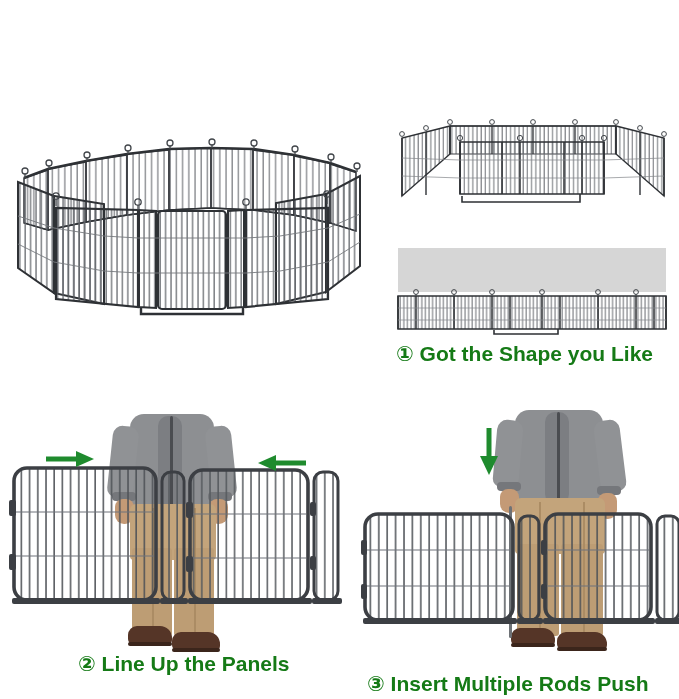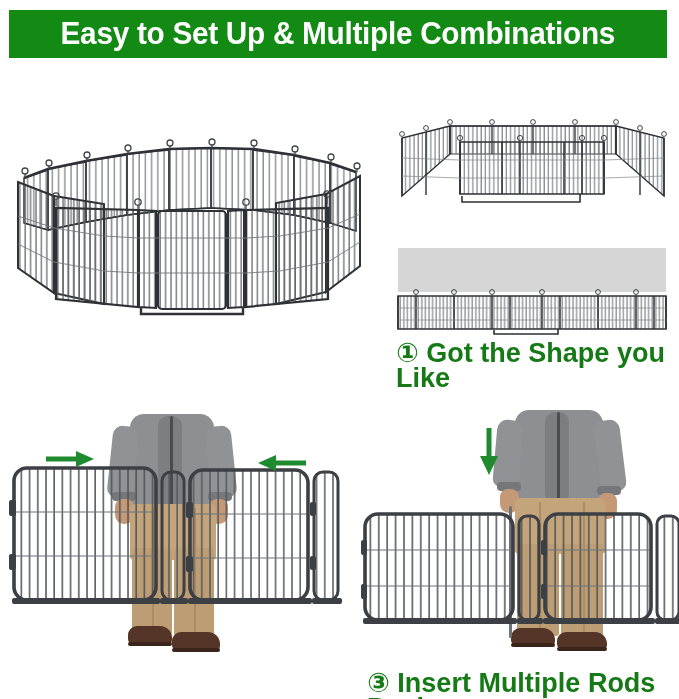--- a/index.html
+++ b/index.html
@@ -29,24 +29,25 @@
     white-space:nowrap;
     font-family:"Liberation Sans","DejaVu Sans",sans-serif;
   }
 
   
   .quad{position:absolute;}
   .caption{
     position:absolute;
     color:#157a16;
     font-weight:bold;
-    font-size:27px;
+    font-size:21px;
     line-height:25px;
     white-space:pre-line;
     font-family:"Liberation Sans","DejaVu Sans",sans-serif;
+    text-align:center;
   }
   #caption-1{left:396px;top:341px;}
   #caption-2{left:78px;top:651px;}
   #caption-3{left:367px;top:646px;}
 
   
   .fence-svg{display:block;}
 
   
   .person{position:absolute;}
@@ -120,23 +121,20 @@
   .wall{
     position:absolute;
     background:#d6d6d6;
   }
 </style>
 </head>
 <body>
 
 <div class="page">
 
-  <div class="banner">
-    <span class="banner-text">Easy to Set Up &amp; Multiple Combinations</span>
-  </div>
 
   <div class="quad" style="left:8px;top:118px;">
     <svg class="fence-svg" width="368" height="200" viewBox="0 0 368 200">
       <defs>
         <pattern id="barsA" width="6.2" height="10" patternUnits="userSpaceOnUse">
           <line x1="1" y1="0" x2="1" y2="10" stroke="#6a6d72" stroke-width="1.1"></line>
         </pattern>
         <pattern id="barsB" width="5.4" height="10" patternUnits="userSpaceOnUse">
           <line x1="1" y1="0" x2="1" y2="10" stroke="#5c6065" stroke-width="1.2"></line>
         </pattern>
@@ -394,20 +392,21 @@
     <svg class="arrow" style="left:44px;top:50px;" width="52" height="22" viewBox="0 0 52 22">
       <path d="M2,11 L34,11" stroke="#1f8b2e" stroke-width="5" stroke-linecap="butt"></path>
       <path d="M32,3 L50,11 L32,19 Z" fill="#1f8b2e"></path>
     </svg>
     <svg class="arrow" style="left:256px;top:54px;" width="52" height="22" viewBox="0 0 52 22">
       <path d="M18,11 L50,11" stroke="#1f8b2e" stroke-width="5" stroke-linecap="butt"></path>
       <path d="M20,3 L2,11 L20,19 Z" fill="#1f8b2e"></path>
     </svg>
   </div>
 
+  <div class="caption" id="caption-2">② Line Up the Panels</div>
 
   <div class="quad" style="left:345px;top:398px;width:334px;height:245px;">
 
     <div class="person" style="position:absolute;left:148px;top:8px;width:135px;height:230px;">
       <div class="p-jacket" style="left:22px;top:4px;width:88px;height:96px;"></div>
       <div class="p-jacket-shade" style="left:52px;top:6px;width:24px;height:92px;"></div>
       <div class="p-zip" style="left:64px;top:6px;height:94px;"></div>
       <div class="p-sleeve" style="left:2px;top:14px;width:26px;height:68px;transform:rotate(5deg);"></div>
       <div class="p-sleeve" style="left:104px;top:14px;width:26px;height:72px;transform:rotate(-7deg);"></div>
       <div class="p-cuff" style="left:4px;top:76px;width:24px;height:9px;"></div>

